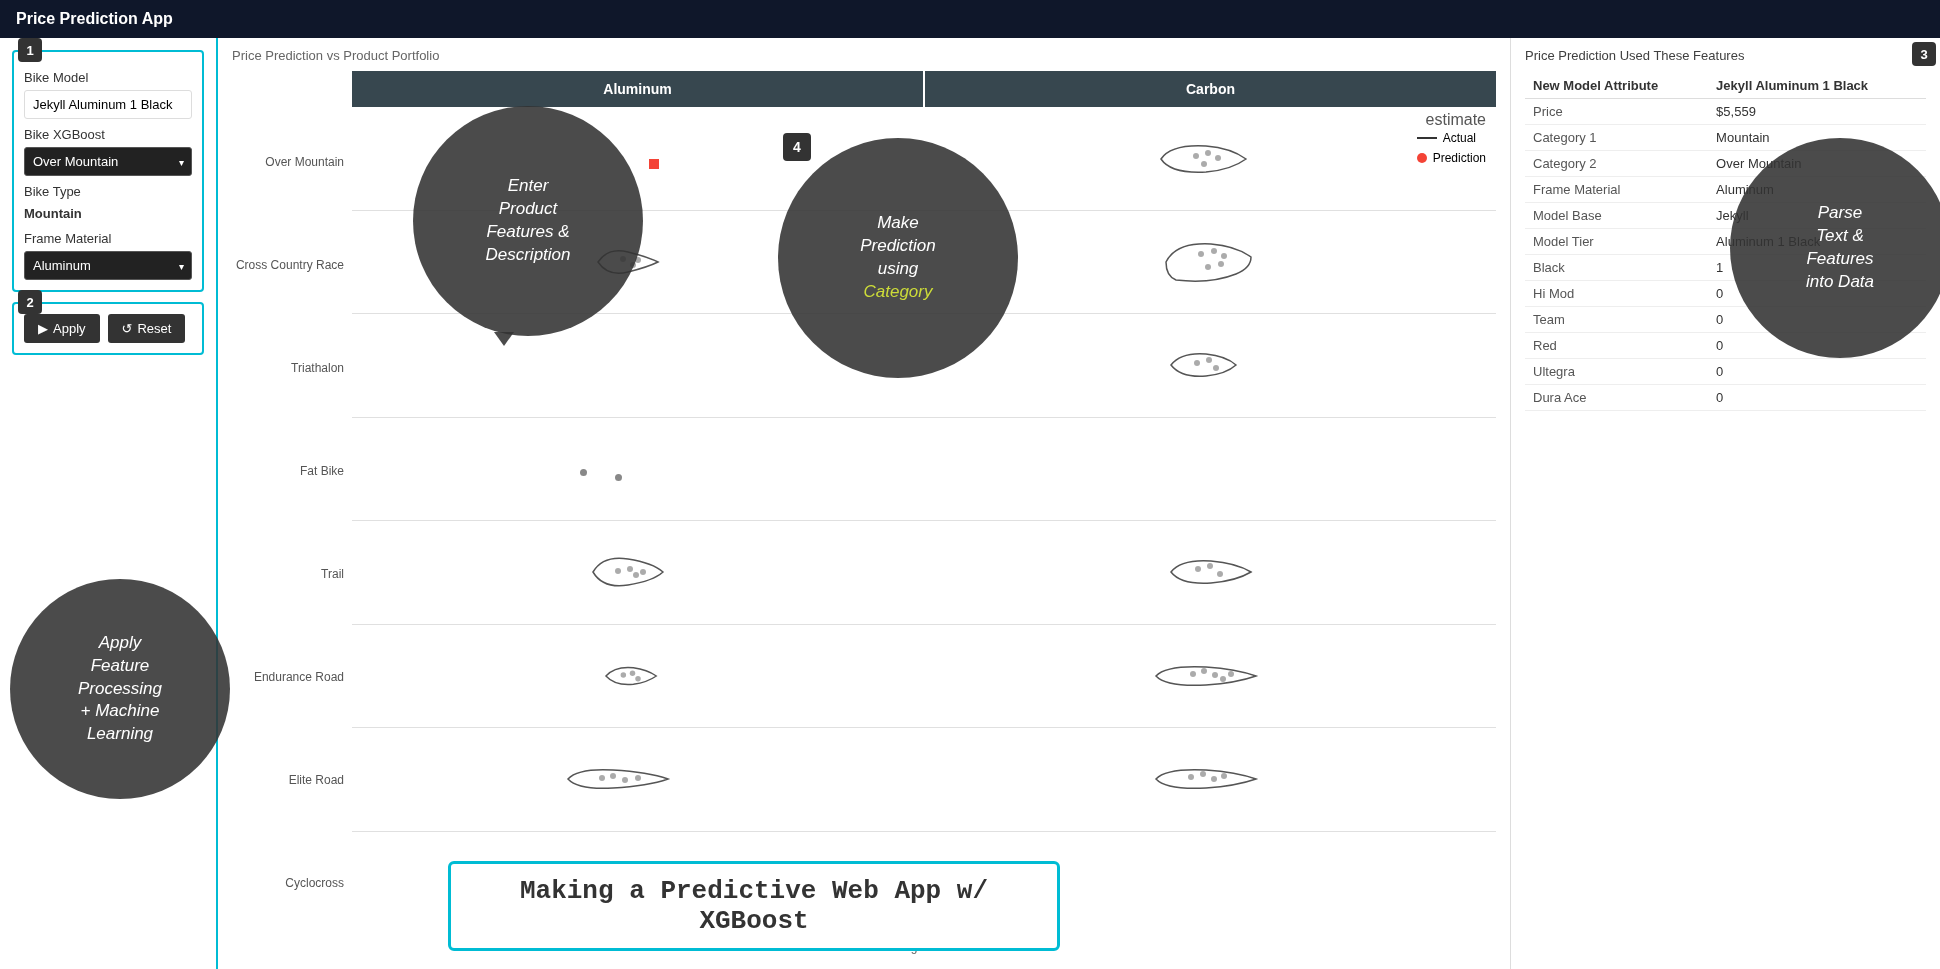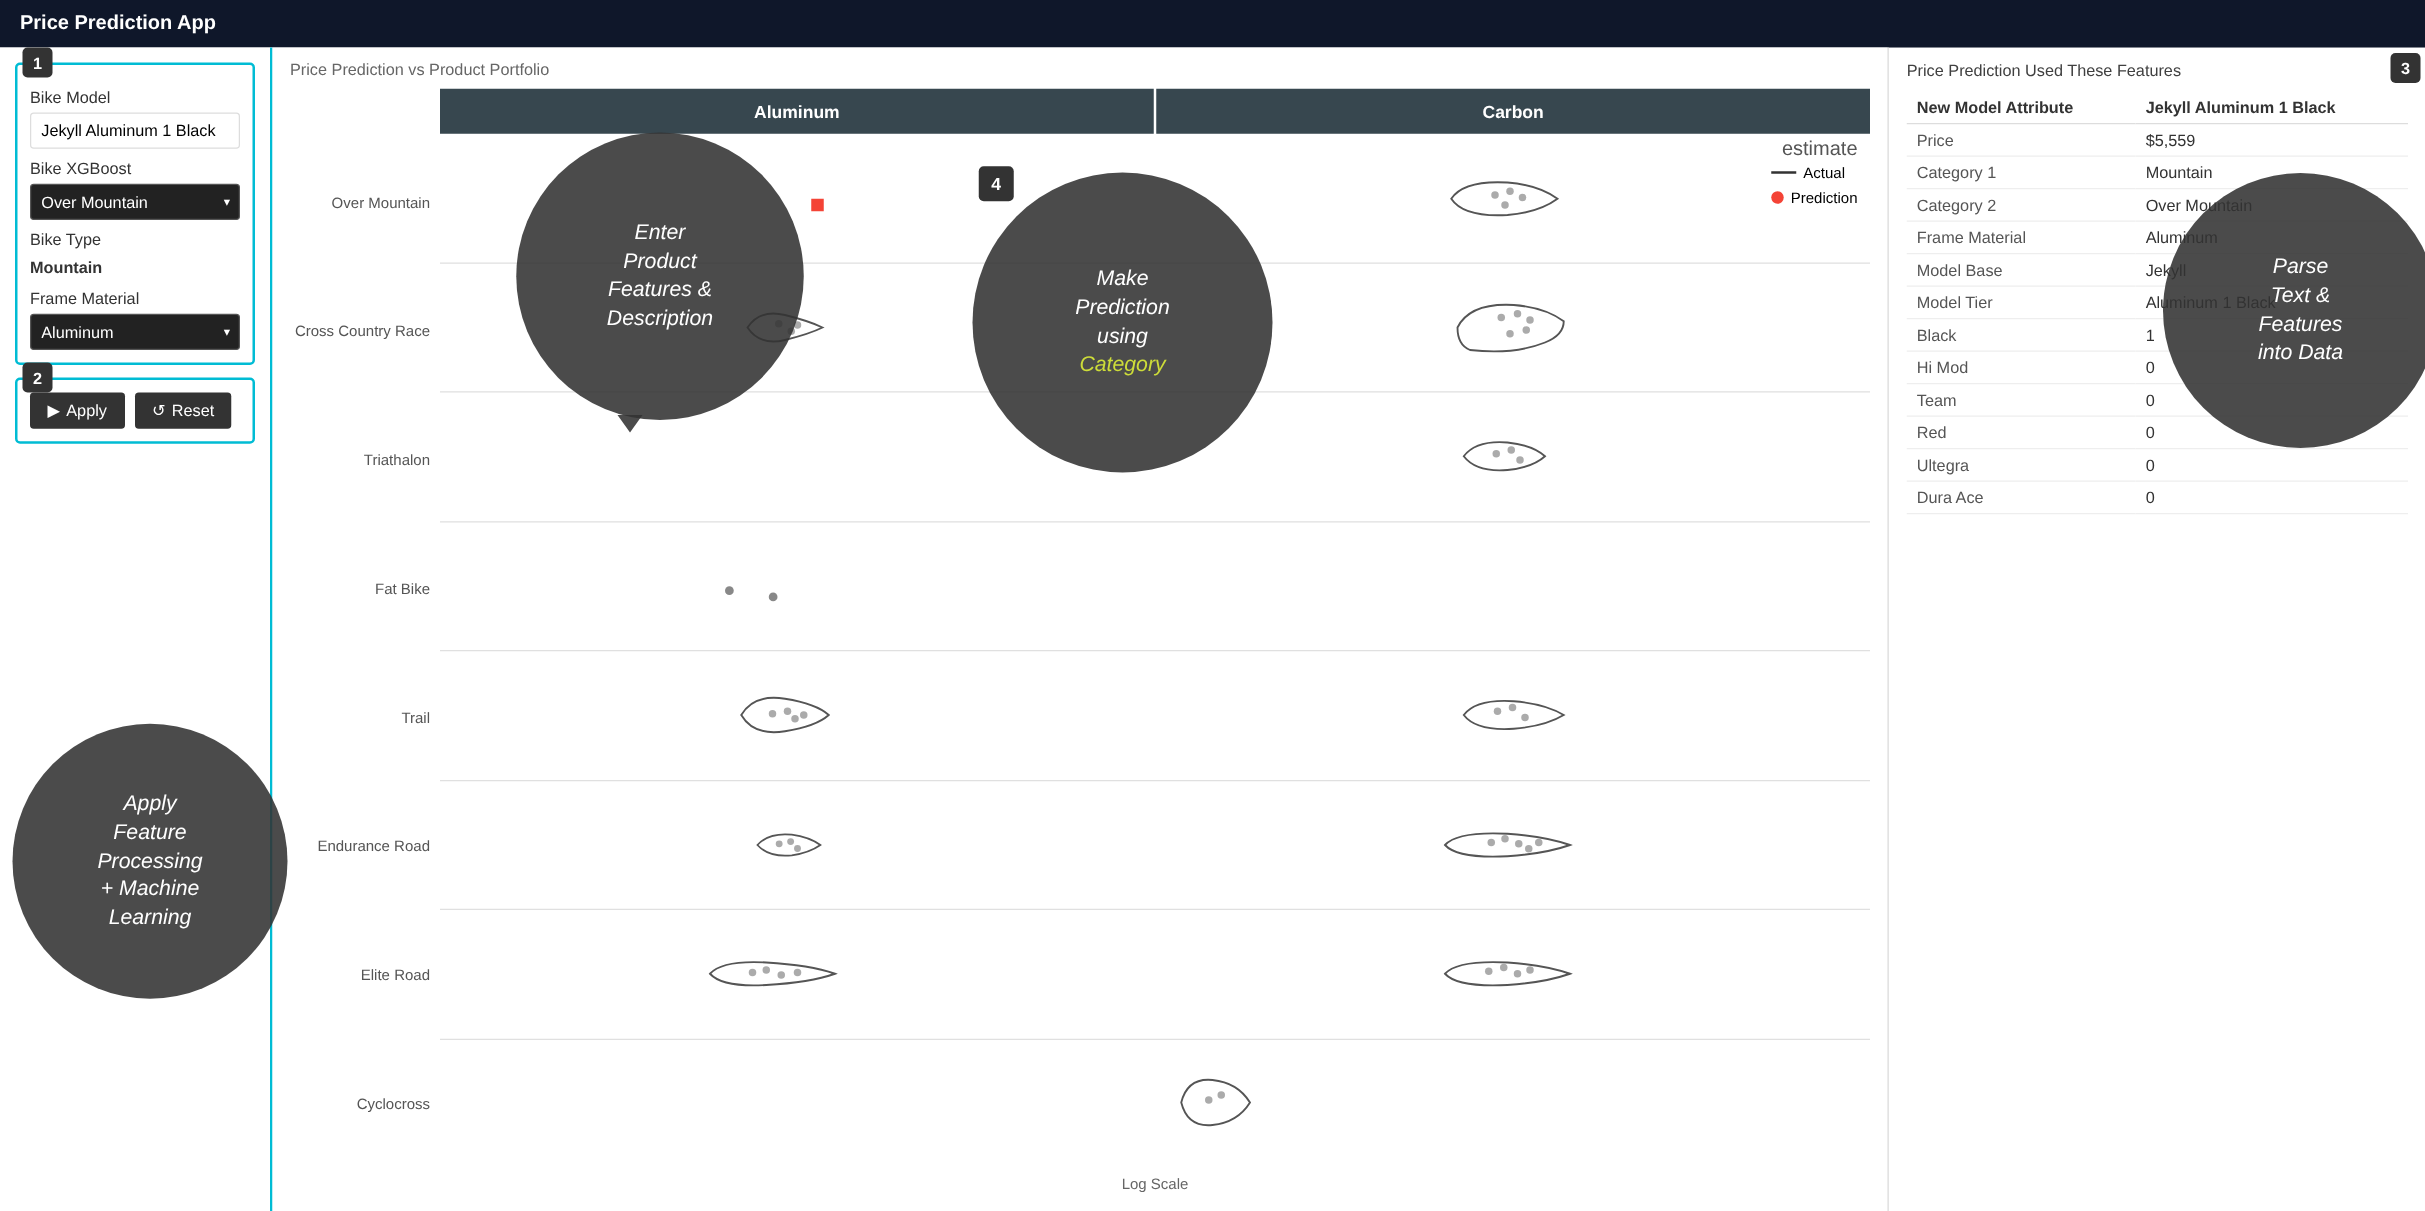--- a/index.html
+++ b/index.html
@@ -617,20 +617,23 @@
           <div style="display:flex; align-items:center; gap:6px;">
             <div style="width:10px; height:10px; border-radius:50%; background:#f44336;"></div>
             <span style="font-size:12px;">Prediction</span>
           </div>
         </div>
 
         <div style="text-align:center; font-size:12px; color:#666; position:absolute; bottom:0; left:50%; transform:translateX(-50%);">Log Scale</div>
       </div>
     </div>
 
+    <div class="bottom-banner">
+      <span>Making a Predictive Web App w/ XGBoost</span>
+    </div>
   </div>
 
   <div class="right-panel" style="position:relative;">
     <div class="badge-3">3</div>
     <div class="right-panel-title">Price Prediction Used These Features</div>
 
     <div class="bubble-parse">
       <span class="bubble-text">Parse<br>Text &amp;<br>Features<br>into Data</span>
     </div>
 

